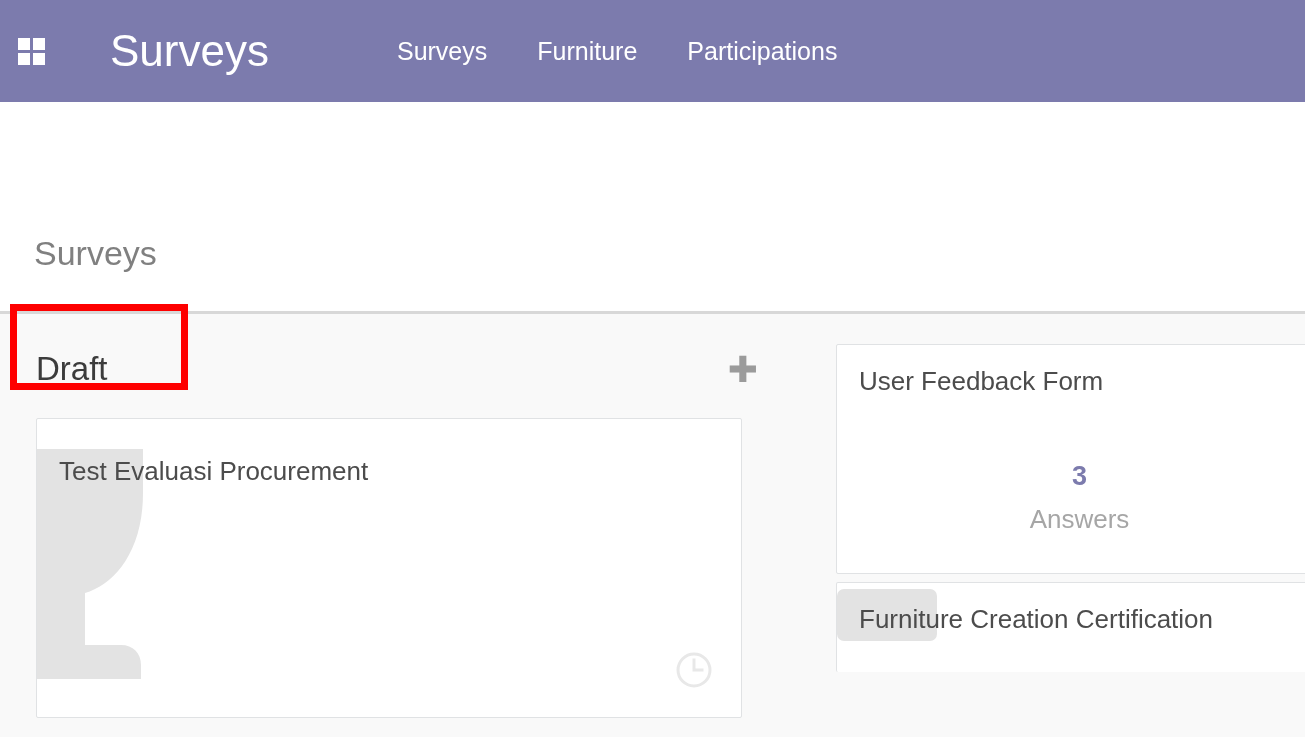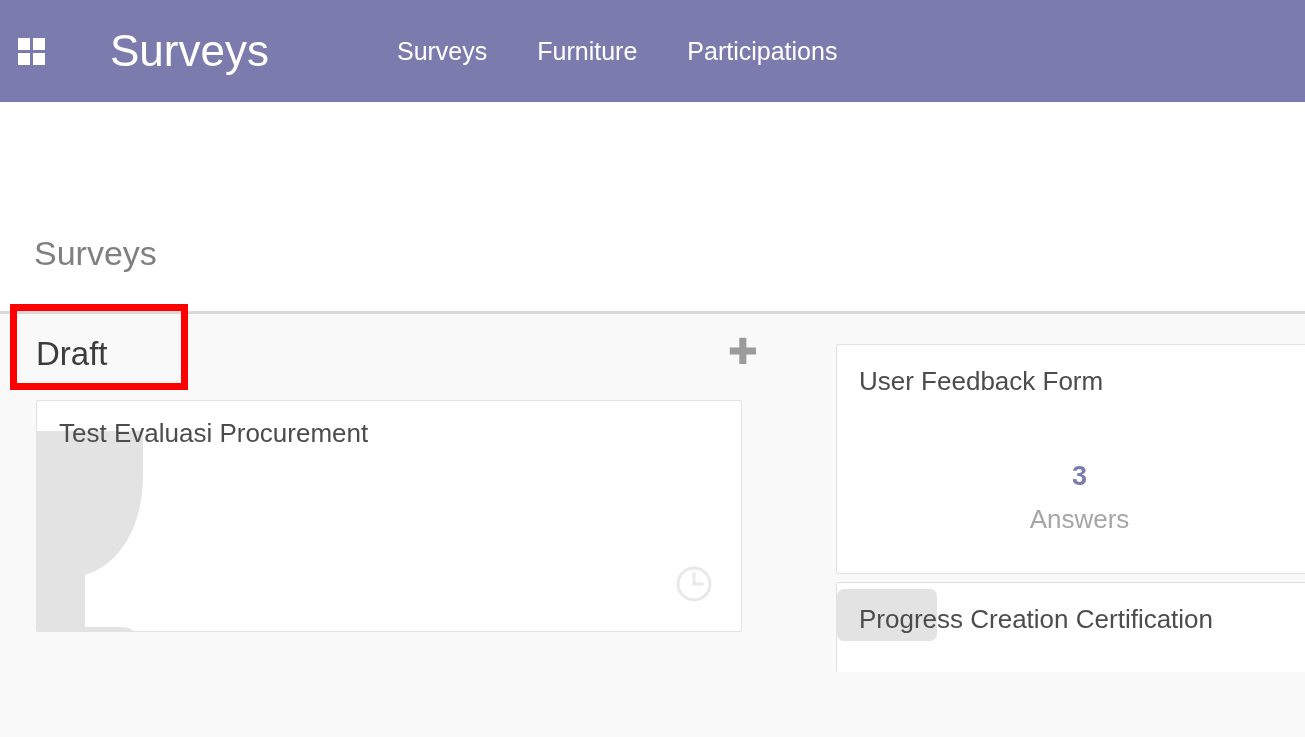--- a/index.html
+++ b/index.html
@@ -140,23 +140,23 @@
   .kanban-col {
     position: relative;
     box-sizing: border-box;
     padding: 0;
   }
   .kanban-col.draft   { width: 818px; }
   .kanban-col.progress{ width: 487px; }
 
   .col-header {
     display: flex;
-    align-items: flex-end;
+    align-items: flex-start;
     justify-content: space-between;
-    padding: 20px 27px 0 36px;
+    padding: 38px 27px 0 36px;
     box-sizing: border-box;
     gap: 43px;
   }
   .col-title {
     font-size: 33px;
     color: #3c3c3c;
     font-weight: 400;
     line-height: 1;
   }
   .col-add-icon {
@@ -179,22 +179,22 @@
     background: #ffffff;
     border: 1px solid #e0e2e4;
     border-radius: 2px;
     position: relative;
     overflow: hidden;
     box-sizing: border-box;
     cursor: pointer;
   }
   .kcard.draft-card {
     width: 706px;
-    height: 232px;
-    padding: 18px 20px 0 22px;
+    height: 300px;
+    padding: 38px 20px 0 22px;
   }
   .kcard.prog-card {
     width: 487px;
     height: 230px;
     padding: 22px 20px 0 22px;
   }
   .kcard.prog-card-2 {
     width: 487px;
     height: 90px;
     padding: 22px 20px 0 22px;
@@ -323,18 +323,18 @@
     <div class="col-body">
       <div class="kcard prog-card">
         <div class="kcard-title">User Feedback Form</div>
         <div class="answers-wrap">
           <span class="answers-count">3</span>
           <span class="answers-label">Answers</span>
         </div>
       </div>
       <div class="kcard prog-card-2">
         <span class="wm-block"></span>
-        <div class="kcard-title">Progress Creation Certification</div>
+        <div class="kcard-title">Furniture Creation Certification</div>
       </div>
     </div>
   </div>
 
 </div>
 
 </body></html>

